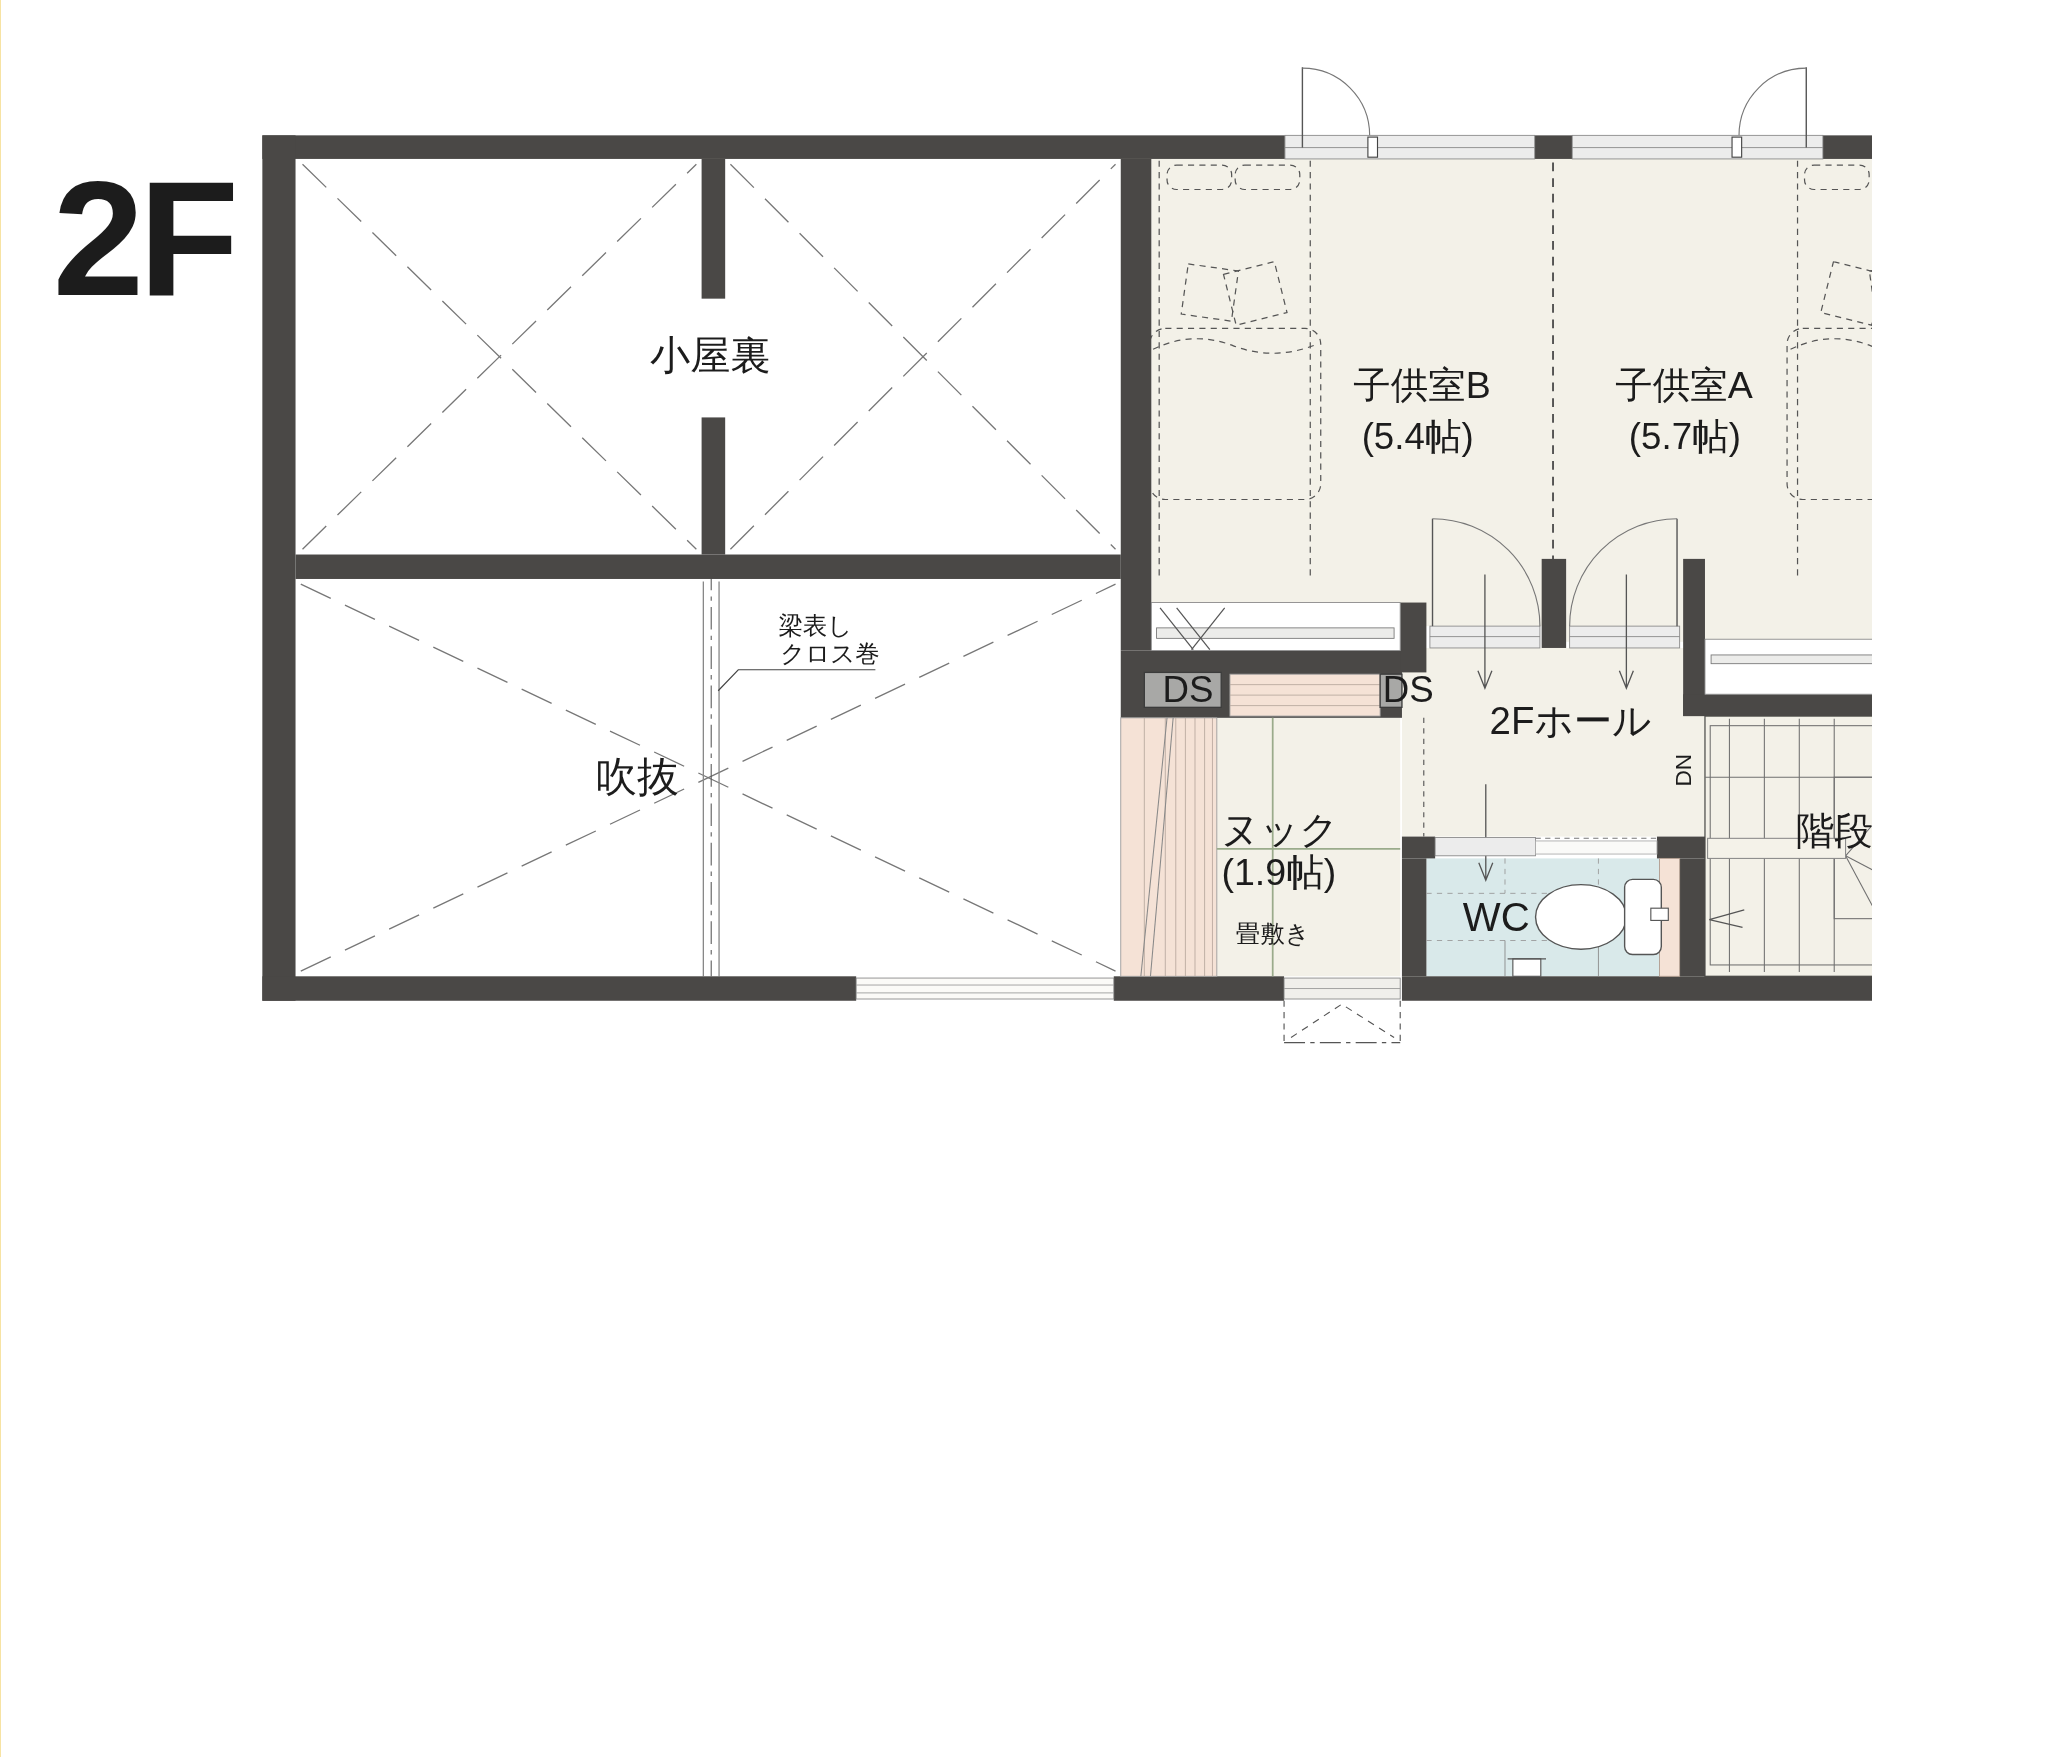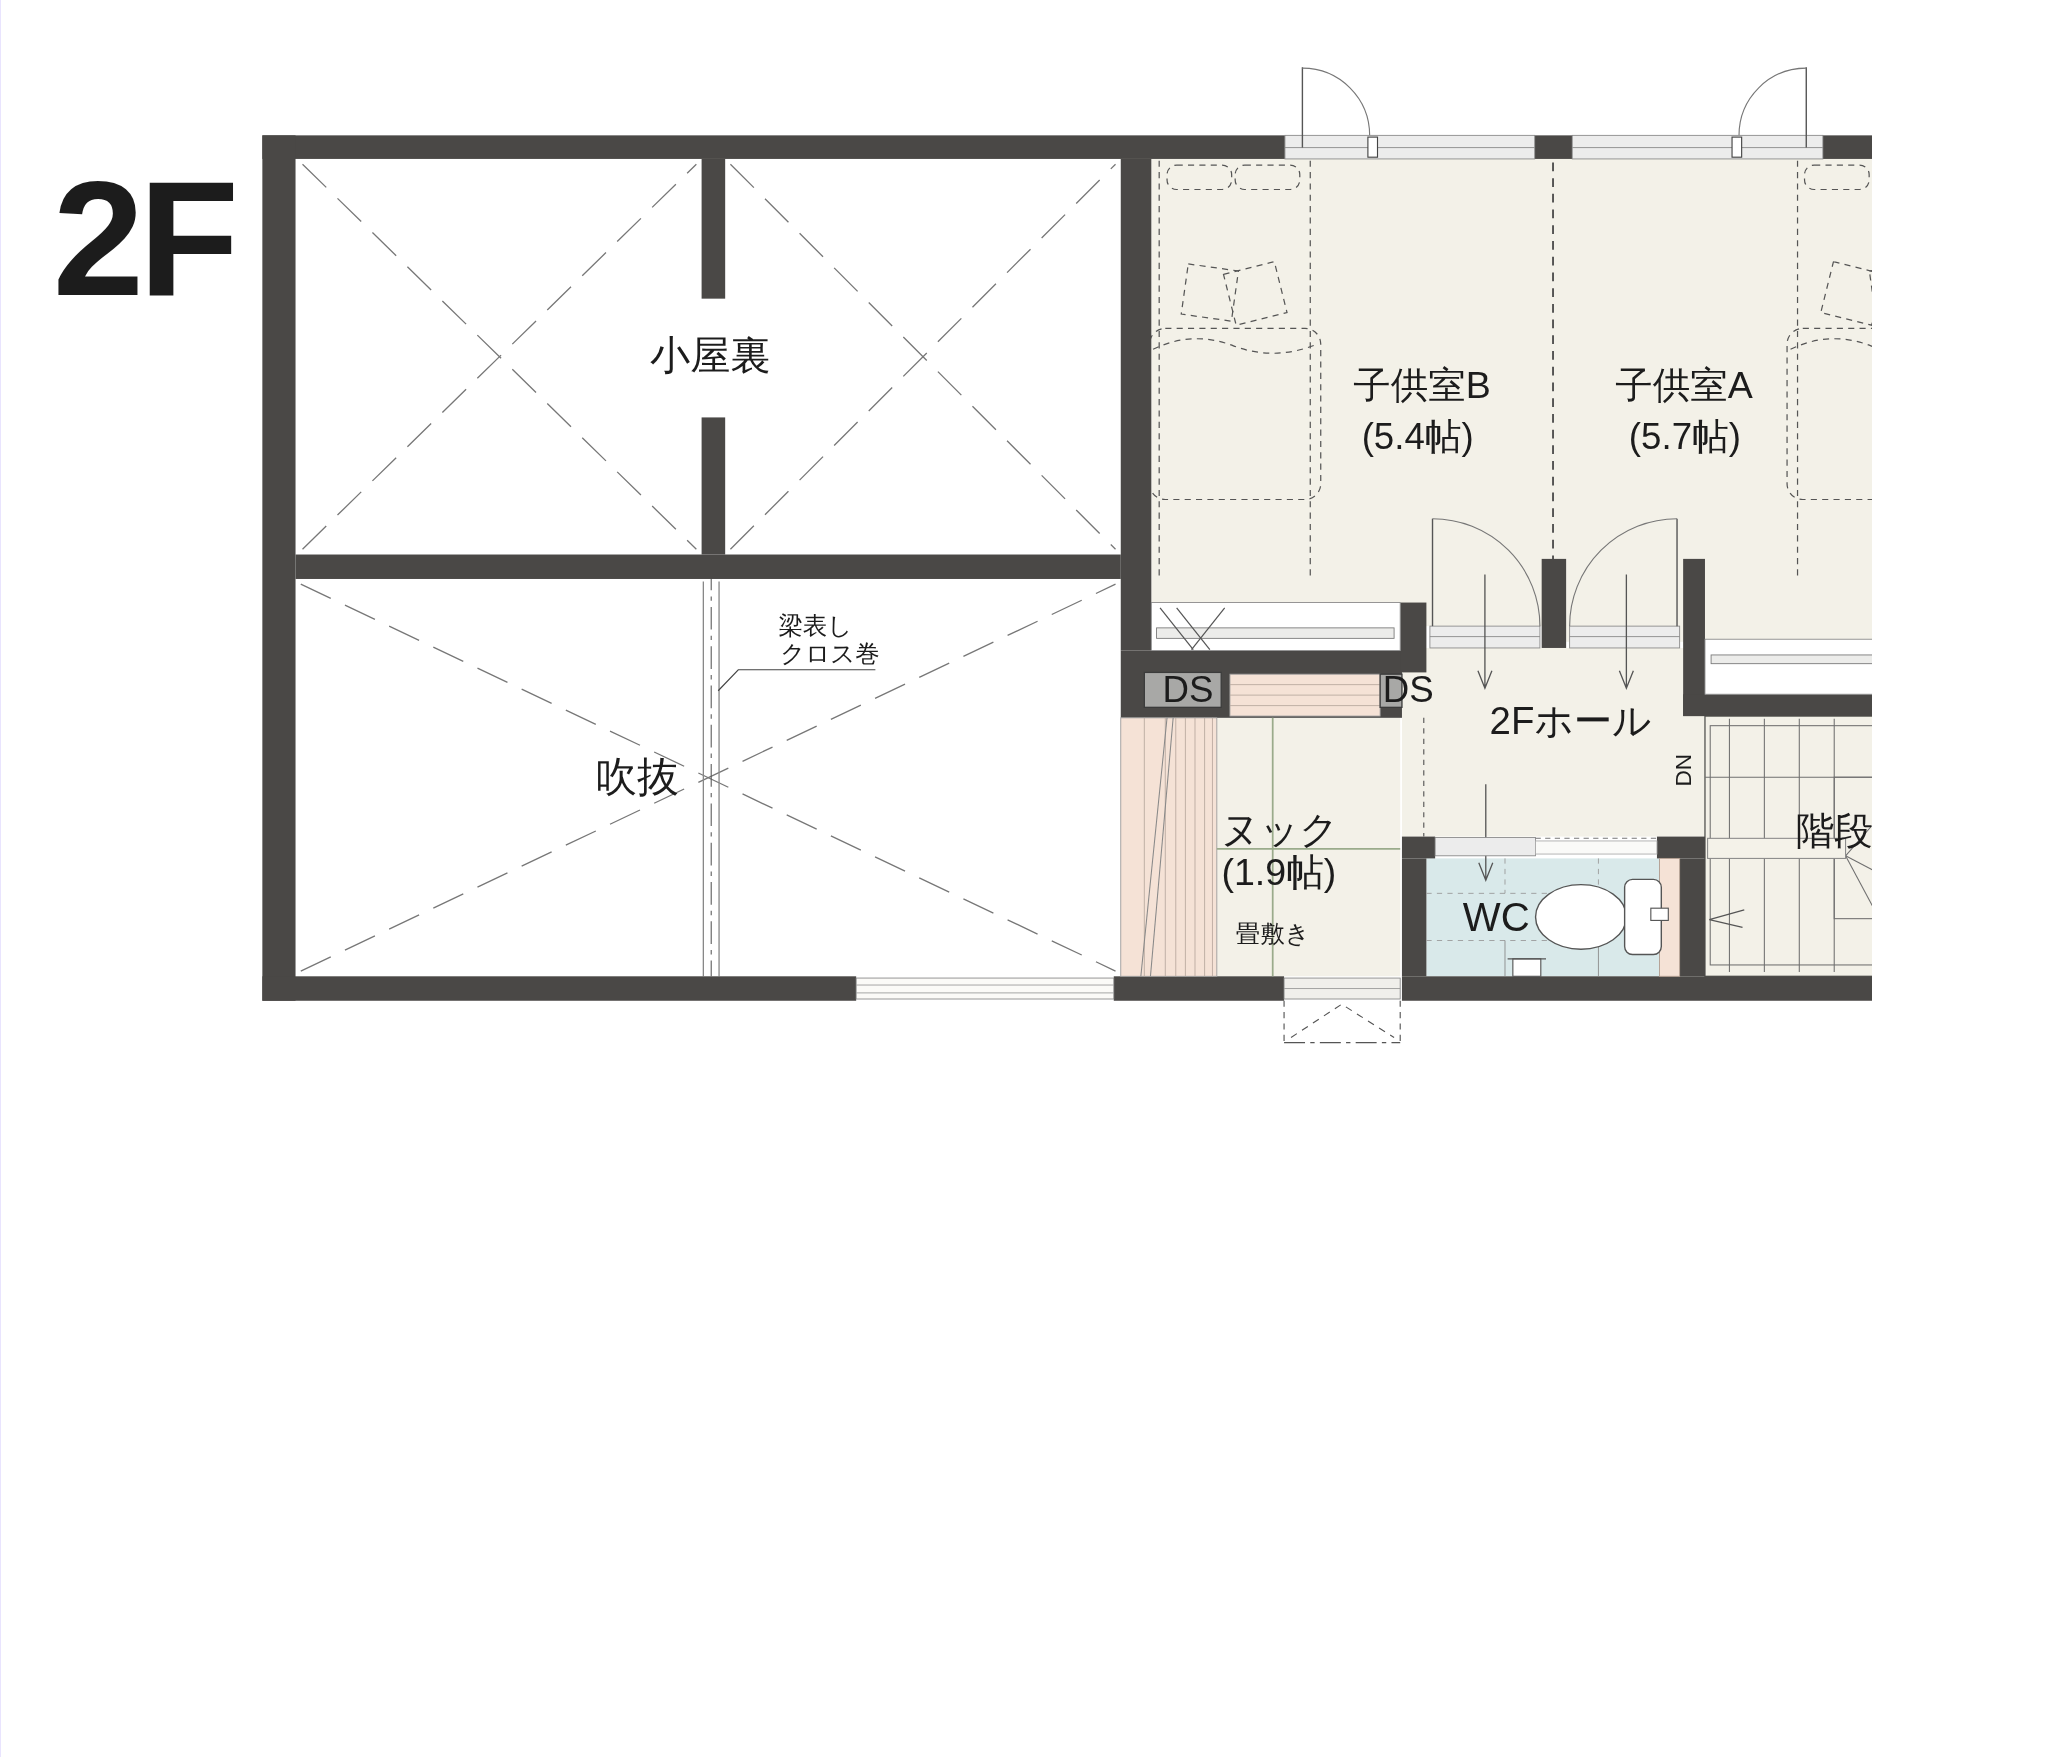--- a/index.html
+++ b/index.html
@@ -1,16 +1,16 @@
 <!DOCTYPE html>
 <html style="font-size:14px"><head>
 <meta charset="utf-8">
 <style>
   html,body{margin:0;padding:0;background:#ffffff;}
-  .stage{position:relative;width:1872px;height:1757px;background:#c4b5fd;overflow:hidden;}
+  .stage{position:relative;width:1872px;height:1757px;background:#eab308;overflow:hidden;}
   svg text{font-family:"Liberation Sans","DejaVu Sans",sans-serif;fill:#1c1c1c;}
   .rlabel{font-weight:500;}
 </style>
 </head>
 <body>
 
 <div class="stage">
 <svg width="2066" height="1757" viewBox="0 0 2365 2012">
 
   <rect x="0" y="0" width="2365" height="2012" fill="#ffffff"></rect>

